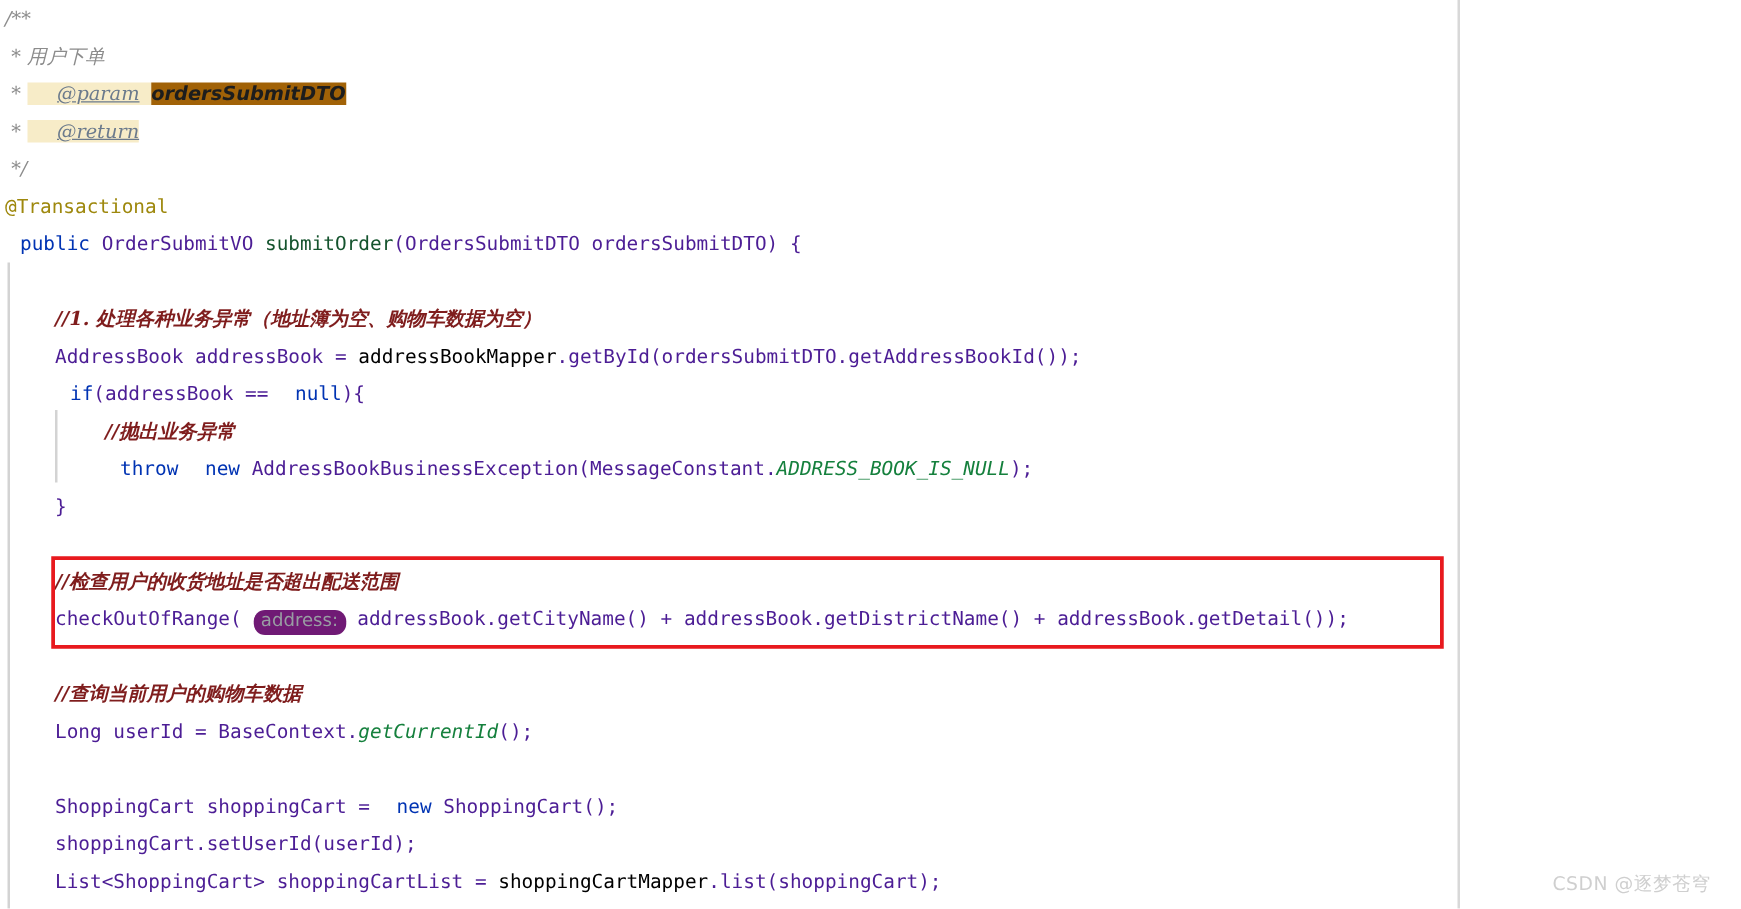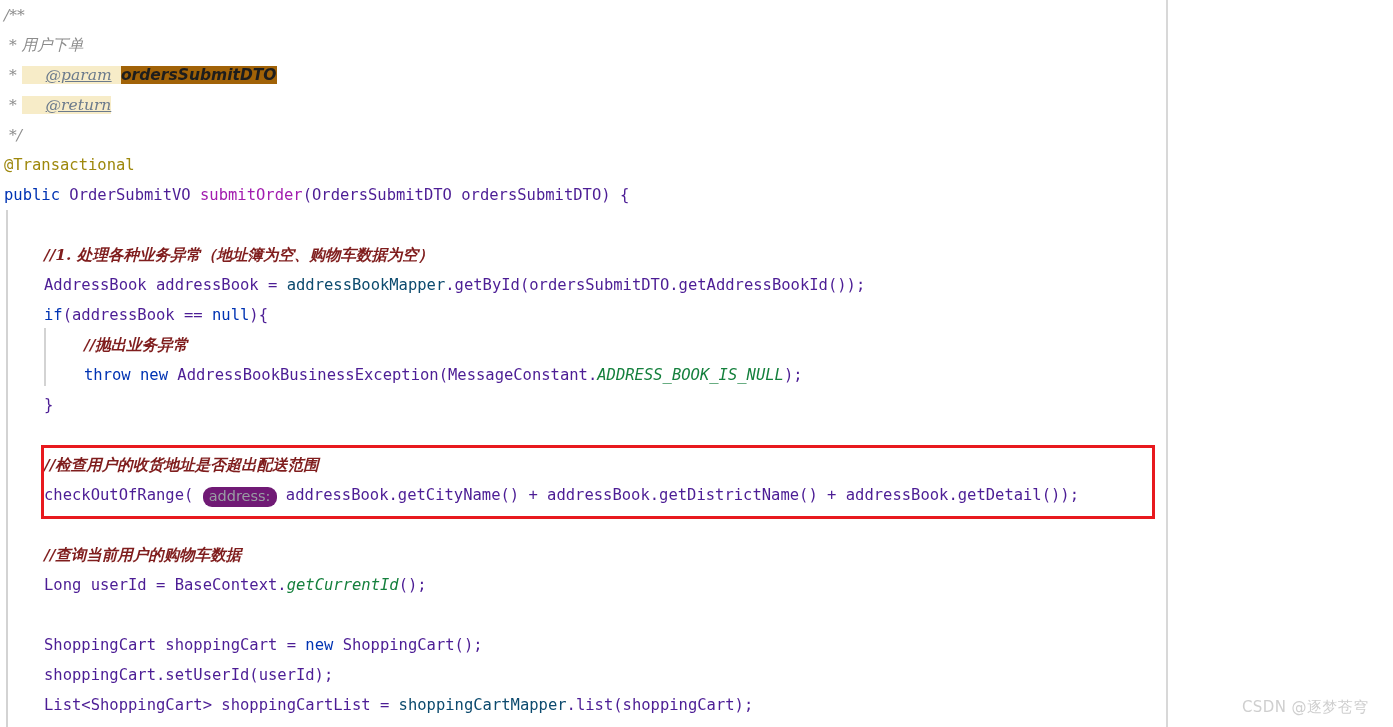--- a/index.html
+++ b/index.html
@@ -48,23 +48,23 @@
   }
   .right-margin-line {
     position: absolute;
     top: 0;
     width: 2px;
     height: 727px;
     background: #d8d8d8;
   }
 
   
-  .tok-keyword   { color: #0033b3; }
-  .tok-method    { color: #a21caf; }
-  .tok-field     { color: #0c4a6e; }
+  .tok-keyword   { color: #0033b3; margin-left: 12px; }
+  .tok-method    { color: #14532d; }
+  .tok-field     { color: #000000; }
   .tok-static    { color: #15803d; font-style: italic; }
   .tok-anno      { color: #9e880d; }
   .tok-plain     { color: #4c1d95; }
   .tok-comment   { color: #7f1d1d; font-style: italic; font-family: "DejaVu Serif", serif; font-weight: bold; }
   .tok-doc       { color: #8c8c8c; font-style: italic; font-family: "DejaVu Serif", serif; }
   .tok-doc-tag   {
     color: #6b7a8c;
     font-style: italic;
     font-family: "DejaVu Serif", serif;
     text-decoration: underline;

